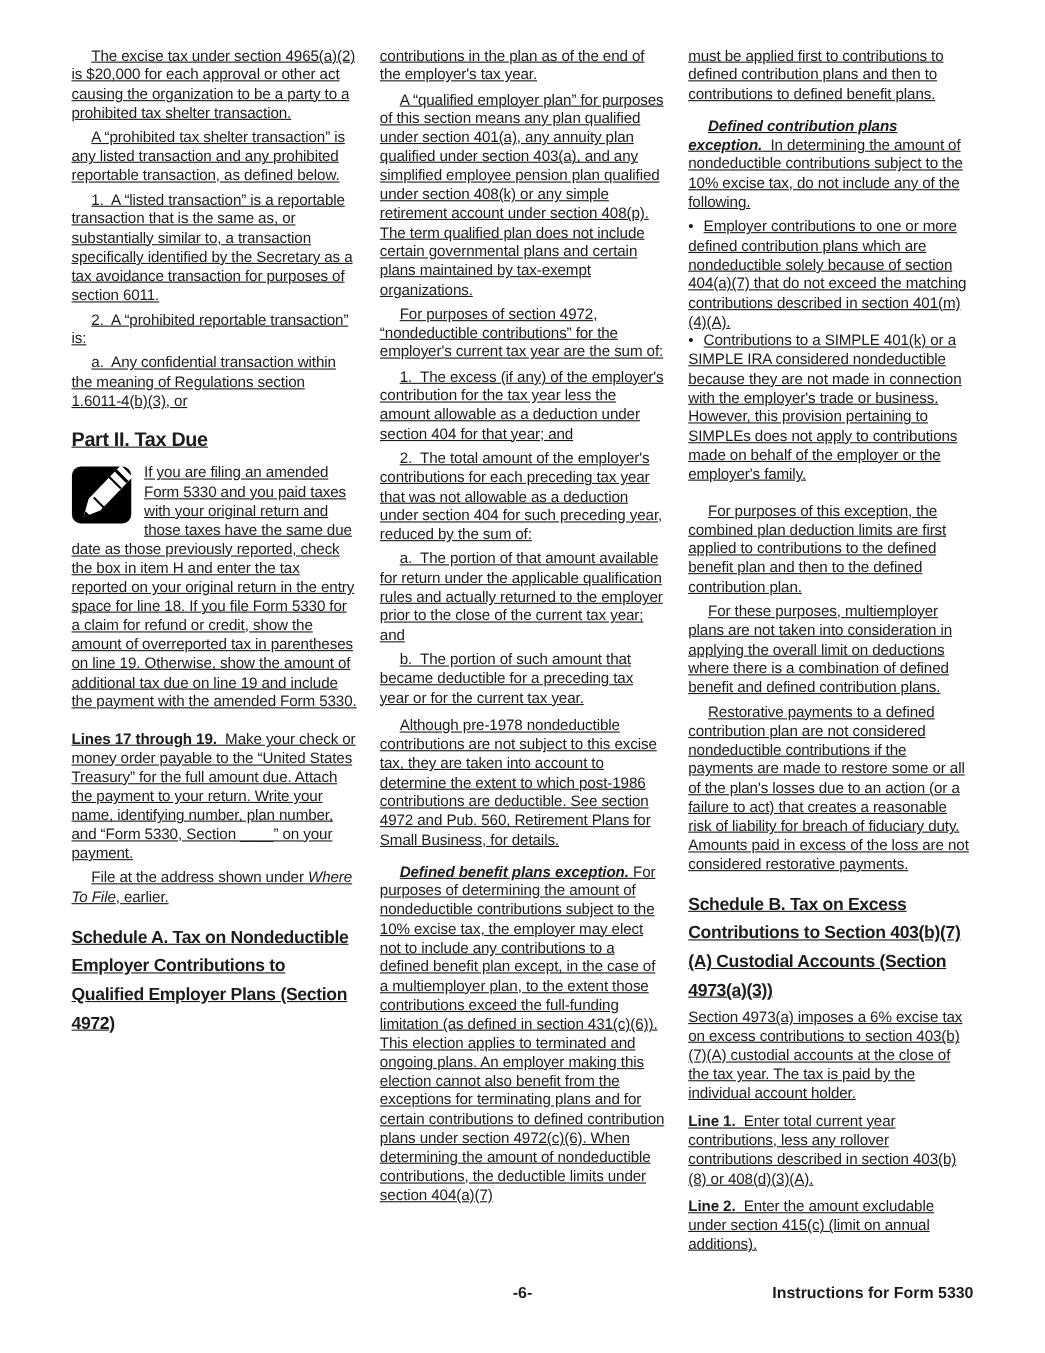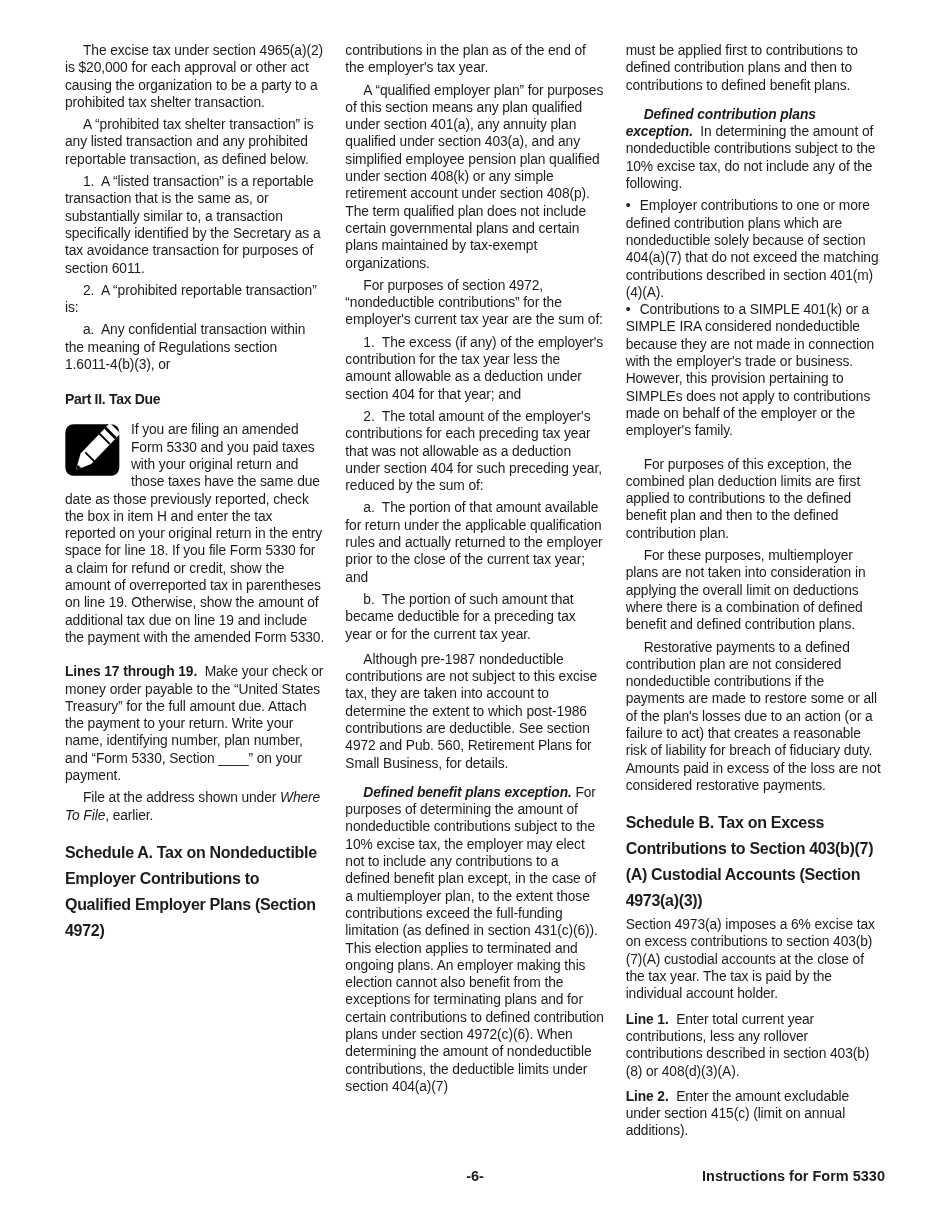--- a/index.html
+++ b/index.html
@@ -7,38 +7,38 @@
     position:relative;
     width:950px;height:1230px;
     background:#ffffff;
     font-family:"Liberation Sans","DejaVu Sans",sans-serif;
     color:#1c1c1c;
     overflow:hidden;
   }
   .cols{
     position:absolute;left:65px;top:42px;
     width:820px;
-    display:flex;gap:21px;
+    display:flex;gap:21px;text-decoration:underline;
   }
   .col{width:260px;
     font-size:13.8px;line-height:17.3px;letter-spacing:-0.1px;
     text-align:left;
   }
   p{margin:0 0 5px 0;}
   .ind{text-indent:18px;}
   .mt8{margin-top:8px;}
   .mt12{margin-top:12px;}
   .mt4{margin-top:16px;}
   .lead{font-weight:bold;}
   .lead-bi{font-weight:bold;font-style:italic;}
   .ital{font-style:italic;}
   .bullet{margin:0;}
   .bmark{display:inline-block;width:14px;}
   h1.part{
-    font-size:14px;line-height:25px;letter-spacing:-0.3px;
+    font-size:18px;line-height:25px;letter-spacing:-0.3px;
     margin:14px 0 9px 0;font-weight:bold;
   }
   h1.schedule{
     font-size:16px;line-height:26px;letter-spacing:-0.3px;
     margin:16px 0 7px 0;font-weight:bold;
   }
   .note-icon{
     float:left;width:57px;height:54px;margin:2px 9px 2px 0;
   }
   .clearfix::after{content:"";display:block;clear:both;}
@@ -89,21 +89,21 @@
     </div>
 
     <div class="col">
       <p>contributions in the plan as of the end of the employer's tax year.</p>
       <p class="ind">A “qualified employer plan” for purposes of this section means any plan qualified under section 401(a), any annuity plan qualified under section 403(a), and any simplified employee pension plan qualified under section 408(k) or any simple retirement account under section 408(p). The term qualified plan does not include certain governmental plans and certain plans maintained by tax-exempt organizations.</p>
       <p class="ind">For purposes of section 4972, “nondeductible contributions” for the employer's current tax year are the sum of:</p>
       <p class="ind">1.&nbsp; The excess (if any) of the employer's contribution for the tax year less the amount allowable as a deduction under section 404 for that year; and</p>
       <p class="ind">2.&nbsp; The total amount of the employer's contributions for each preceding tax year that was not allowable as a deduction under section 404 for such preceding year, reduced by the sum of:</p>
       <p class="ind">a.&nbsp; The portion of that amount available for return under the applicable qualification rules and actually returned to the employer prior to the close of the current tax year; and</p>
       <p class="ind">b.&nbsp; The portion of such amount that became deductible for a preceding tax year or for the current tax year.</p>
-      <p class="ind mt8">Although pre-1987 nondeductible contributions are not subject to this excise tax, they are taken into account to determine the extent to which post-1986 contributions are deductible. See section 4972 and Pub. 560, Retirement Plans for Small Business, for details.</p>
+      <p class="ind mt8">Although pre-1978 nondeductible contributions are not subject to this excise tax, they are taken into account to determine the extent to which post-1986 contributions are deductible. See section 4972 and Pub. 560, Retirement Plans for Small Business, for details.</p>
       <p class="ind mt12"><span class="lead-bi">Defined benefit plans exception.</span><span> For purposes of determining the amount of nondeductible contributions subject to the 10% excise tax, the employer may elect not to include any contributions to a defined benefit plan except, in the case of a multiemployer plan, to the extent those contributions exceed the full-funding limitation (as defined in section 431(c)(6)). This election applies to terminated and ongoing plans. An employer making this election cannot also benefit from the exceptions for terminating plans and for certain contributions to defined contribution plans under section 4972(c)(6). When determining the amount of nondeductible contributions, the deductible limits under section 404(a)(7)</span></p>
     </div>
 
     <div class="col">
       <p>must be applied first to contributions to defined contribution plans and then to contributions to defined benefit plans.</p>
       <p class="ind mt12"><span class="lead-bi">Defined contribution plans exception.</span><span>&nbsp; In determining the amount of nondeductible contributions subject to the 10% excise tax, do not include any of the following.</span></p>
       <p class="bullet"><span class="bmark">•</span><span>Employer contributions to one or more defined contribution plans which are nondeductible solely because of section 404(a)(7) that do not exceed the matching contributions described in section 401(m)(4)(A).</span></p>
       <p class="bullet"><span class="bmark">•</span><span>Contributions to a SIMPLE 401(k) or a SIMPLE IRA considered nondeductible because they are not made in connection with the employer's trade or business. However, this provision pertaining to SIMPLEs does not apply to contributions made on behalf of the employer or the employer's family.</span></p>
       <p class="ind mt4">For purposes of this exception, the combined plan deduction limits are first applied to contributions to the defined benefit plan and then to the defined contribution plan.</p>
       <p class="ind">For these purposes, multiemployer plans are not taken into consideration in applying the overall limit on deductions where there is a combination of defined benefit and defined contribution plans.</p>

